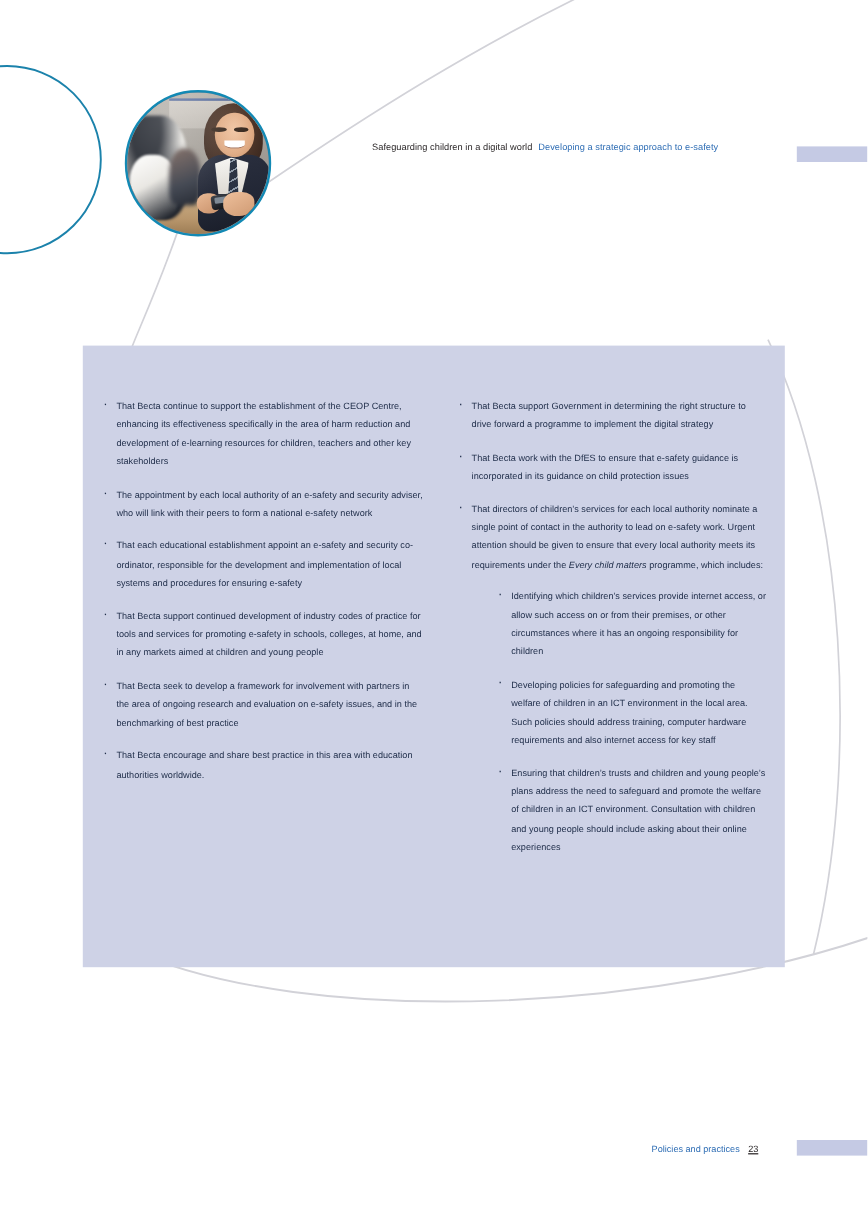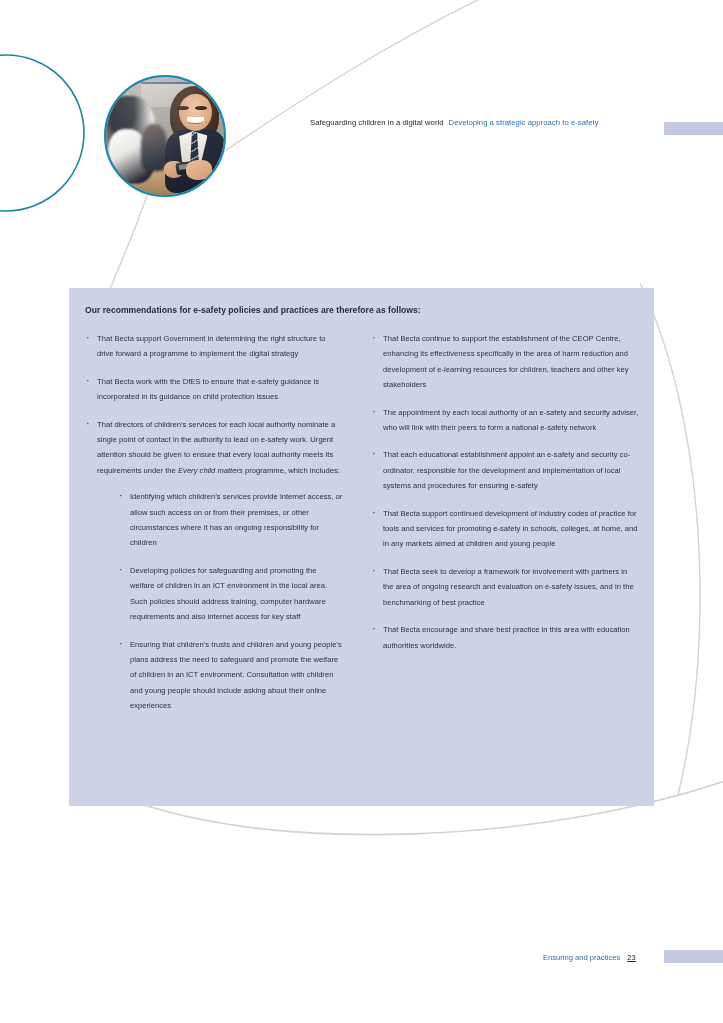--- a/index.html
+++ b/index.html
@@ -308,23 +308,45 @@
     </div>
   </div>
 
   <div class="header">
     <span class="h-main">Safeguarding children in a digital world</span><span class="h-sub">Developing a strategic approach to e-safety</span>
   </div>
   <div class="header-swatch"></div>
 
   <div class="panel">
 
-    <div class="panel-title">Our recommendations for e-safety policies and practices are therefore as follows:</div>
 
     <div class="cols">
+
+      <div class="col right">
+        <ul class="blist">
+          <li>
+            <span>That Becta continue to support the establishment of the CEOP Centre, enhancing its effectiveness specifically in the area of harm reduction and development of e-learning resources for children, teachers and other key stakeholders</span>
+          </li>
+          <li>
+            <span>The appointment by each local authority of an e-safety and security adviser, who will link with their peers to form a national e-safety network</span>
+          </li>
+          <li>
+            <span>That each educational establishment appoint an e-safety and security co-ordinator, responsible for the development and implementation of local systems and procedures for ensuring e-safety</span>
+          </li>
+          <li>
+            <span>That Becta support continued development of industry codes of practice for tools and services for promoting e-safety in schools, colleges, at home, and in any markets aimed at children and young people</span>
+          </li>
+          <li>
+            <span>That Becta seek to develop a framework for involvement with partners in the area of ongoing research and evaluation on e-safety issues, and in the benchmarking of best practice</span>
+          </li>
+          <li>
+            <span>That Becta encourage and share best practice in this area with education authorities worldwide.</span>
+          </li>
+        </ul>
+      </div>
 
       <div class="col left">
         <ul class="blist">
 
           <li>
             <span>That Becta support Government in determining the right structure to drive forward a programme to implement the digital strategy</span>
           </li>
 
           <li>
             <span>That Becta work with the DfES to ensure that e-safety guidance is incorporated in its guidance on child protection issues</span>
@@ -342,44 +364,21 @@
               </li>
               <li>
                 <span>Ensuring that children’s trusts and children and young people’s plans address the need to safeguard and promote the welfare of children in an ICT environment. Consultation with children and young people should include asking about their online experiences</span>
               </li>
             </ul>
           </li>
 
         </ul>
       </div>
 
-      <div class="col right">
-        <ul class="blist">
-          <li>
-            <span>That Becta continue to support the establishment of the CEOP Centre, enhancing its effectiveness specifically in the area of harm reduction and development of e-learning resources for children, teachers and other key stakeholders</span>
-          </li>
-          <li>
-            <span>The appointment by each local authority of an e-safety and security adviser, who will link with their peers to form a national e-safety network</span>
-          </li>
-          <li>
-            <span>That each educational establishment appoint an e-safety and security co-ordinator, responsible for the development and implementation of local systems and procedures for ensuring e-safety</span>
-          </li>
-          <li>
-            <span>That Becta support continued development of industry codes of practice for tools and services for promoting e-safety in schools, colleges, at home, and in any markets aimed at children and young people</span>
-          </li>
-          <li>
-            <span>That Becta seek to develop a framework for involvement with partners in the area of ongoing research and evaluation on e-safety issues, and in the benchmarking of best practice</span>
-          </li>
-          <li>
-            <span>That Becta encourage and share best practice in this area with education authorities worldwide.</span>
-          </li>
-        </ul>
-      </div>
-
     </div>
   </div>
 
   <div class="footer-text">
-    <span>Ensuring and practices</span><span class="pg">23</span>
+    <span>Policies and practices</span><span class="pg">23</span>
   </div>
   <div class="footer-swatch"></div>
 
 </div>
 
 </body></html>

